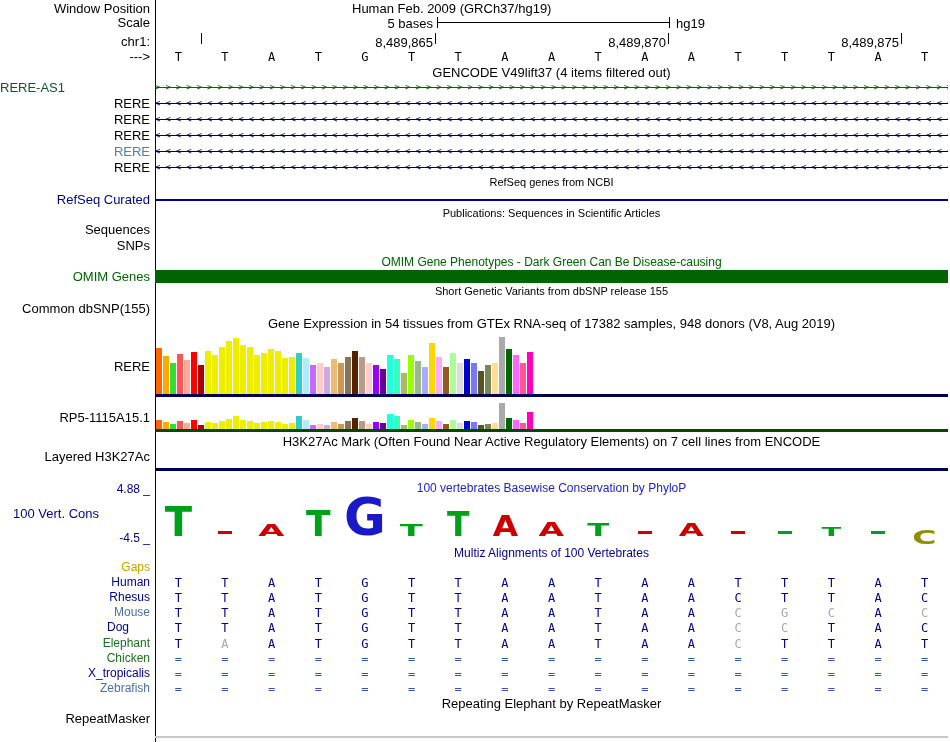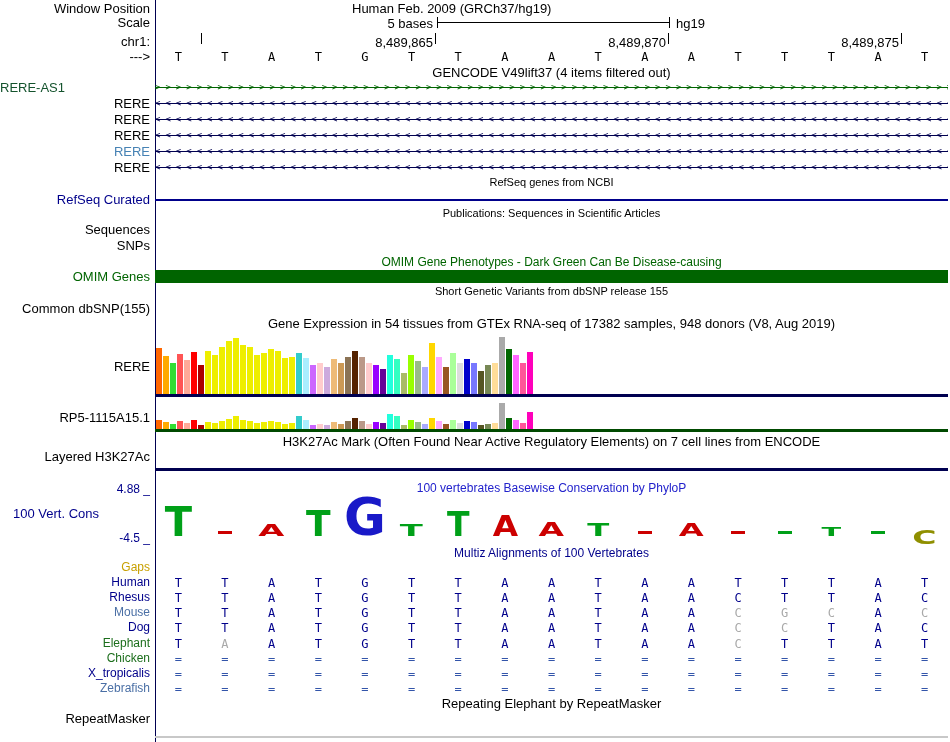--- a/index.html
+++ b/index.html
@@ -42,21 +42,21 @@
     <div class="abs" style="top: 359px; color: rgb(0, 0, 0); font-size: 13px; left: 0px; width: 150px; text-align: right;">RERE</div>
     <div class="abs" style="top: 410px; color: rgb(0, 0, 0); font-size: 13px; left: 0px; width: 150px; text-align: right;">RP5-1115A15.1</div>
     <div class="abs" style="top: 449px; color: rgb(0, 0, 0); font-size: 13px; left: 0px; width: 150px; text-align: right;">Layered H3K27Ac</div>
     <div class="abs" style="top: 482px; color: rgb(0, 0, 139); font-size: 12px; left: 0px; width: 150px; text-align: right;">4.88 _</div>
     <div class="abs" style="top: 506px; color: rgb(0, 0, 139); font-size: 13px; left: 13px;">100 Vert. Cons</div>
     <div class="abs" style="top: 531px; color: rgb(0, 0, 139); font-size: 12px; left: 0px; width: 150px; text-align: right;">-4.5 _</div>
     <div class="abs" style="top: 560px; color: rgb(200, 160, 0); font-size: 12px; left: 0px; width: 150px; text-align: right;">Gaps</div>
     <div class="abs" style="top: 575px; color: rgb(0, 0, 139); font-size: 12px; left: 0px; width: 150px; text-align: right;">Human</div>
     <div class="abs" style="top: 590px; color: rgb(0, 0, 139); font-size: 12px; left: 0px; width: 150px; text-align: right;">Rhesus</div>
     <div class="abs" style="top: 605px; color: rgb(74, 111, 165); font-size: 12px; left: 0px; width: 150px; text-align: right;">Mouse</div>
-    <div class="abs" style="top: 620px; color: rgb(0, 0, 139); font-size: 12px; left: 0px; width: 150px; text-align: right;">Dog</div>
+    <div class="abs" style="top: 620px; color: rgb(0, 0, 139); font-size: 12px; left: 0px; width: 129px; text-align: right;">Dog</div>
     <div class="abs" style="top: 636px; color: rgb(28, 110, 28); font-size: 12px; left: 0px; width: 150px; text-align: right;">Elephant</div>
     <div class="abs" style="top: 651px; color: rgb(28, 110, 28); font-size: 12px; left: 0px; width: 150px; text-align: right;">Chicken</div>
     <div class="abs" style="top: 666px; color: rgb(0, 0, 139); font-size: 12px; left: 0px; width: 150px; text-align: right;">X_tropicalis</div>
     <div class="abs" style="top: 681px; color: rgb(74, 111, 165); font-size: 12px; left: 0px; width: 150px; text-align: right;">Zebrafish</div>
     <div class="abs" style="top: 711px; color: rgb(0, 0, 0); font-size: 13px; left: 0px; width: 150px; text-align: right;">RepeatMasker</div>
     <div class="abs" style="top: 65px; left: 155px; width: 793px; text-align: center; color: rgb(0, 0, 0); font-size: 13px;">GENCODE V49lift37 (4 items filtered out)</div>
     <div class="abs" style="top: 176px; left: 155px; width: 793px; text-align: center; color: rgb(0, 0, 0); font-size: 11px;">RefSeq genes from NCBI</div>
     <div class="abs" style="top: 255px; left: 155px; width: 793px; text-align: center; color: rgb(0, 100, 0); font-size: 12px;">OMIM Gene Phenotypes - Dark Green Can Be Disease-causing</div>
     <div class="abs" style="top: 207px; left: 155px; width: 793px; text-align: center; color: rgb(0, 0, 0); font-size: 11px;">Publications: Sequences in Scientific Articles</div>
     <div class="abs" style="top: 285px; left: 155px; width: 793px; text-align: center; color: rgb(0, 0, 0); font-size: 11px;">Short Genetic Variants from dbSNP release 155</div>

